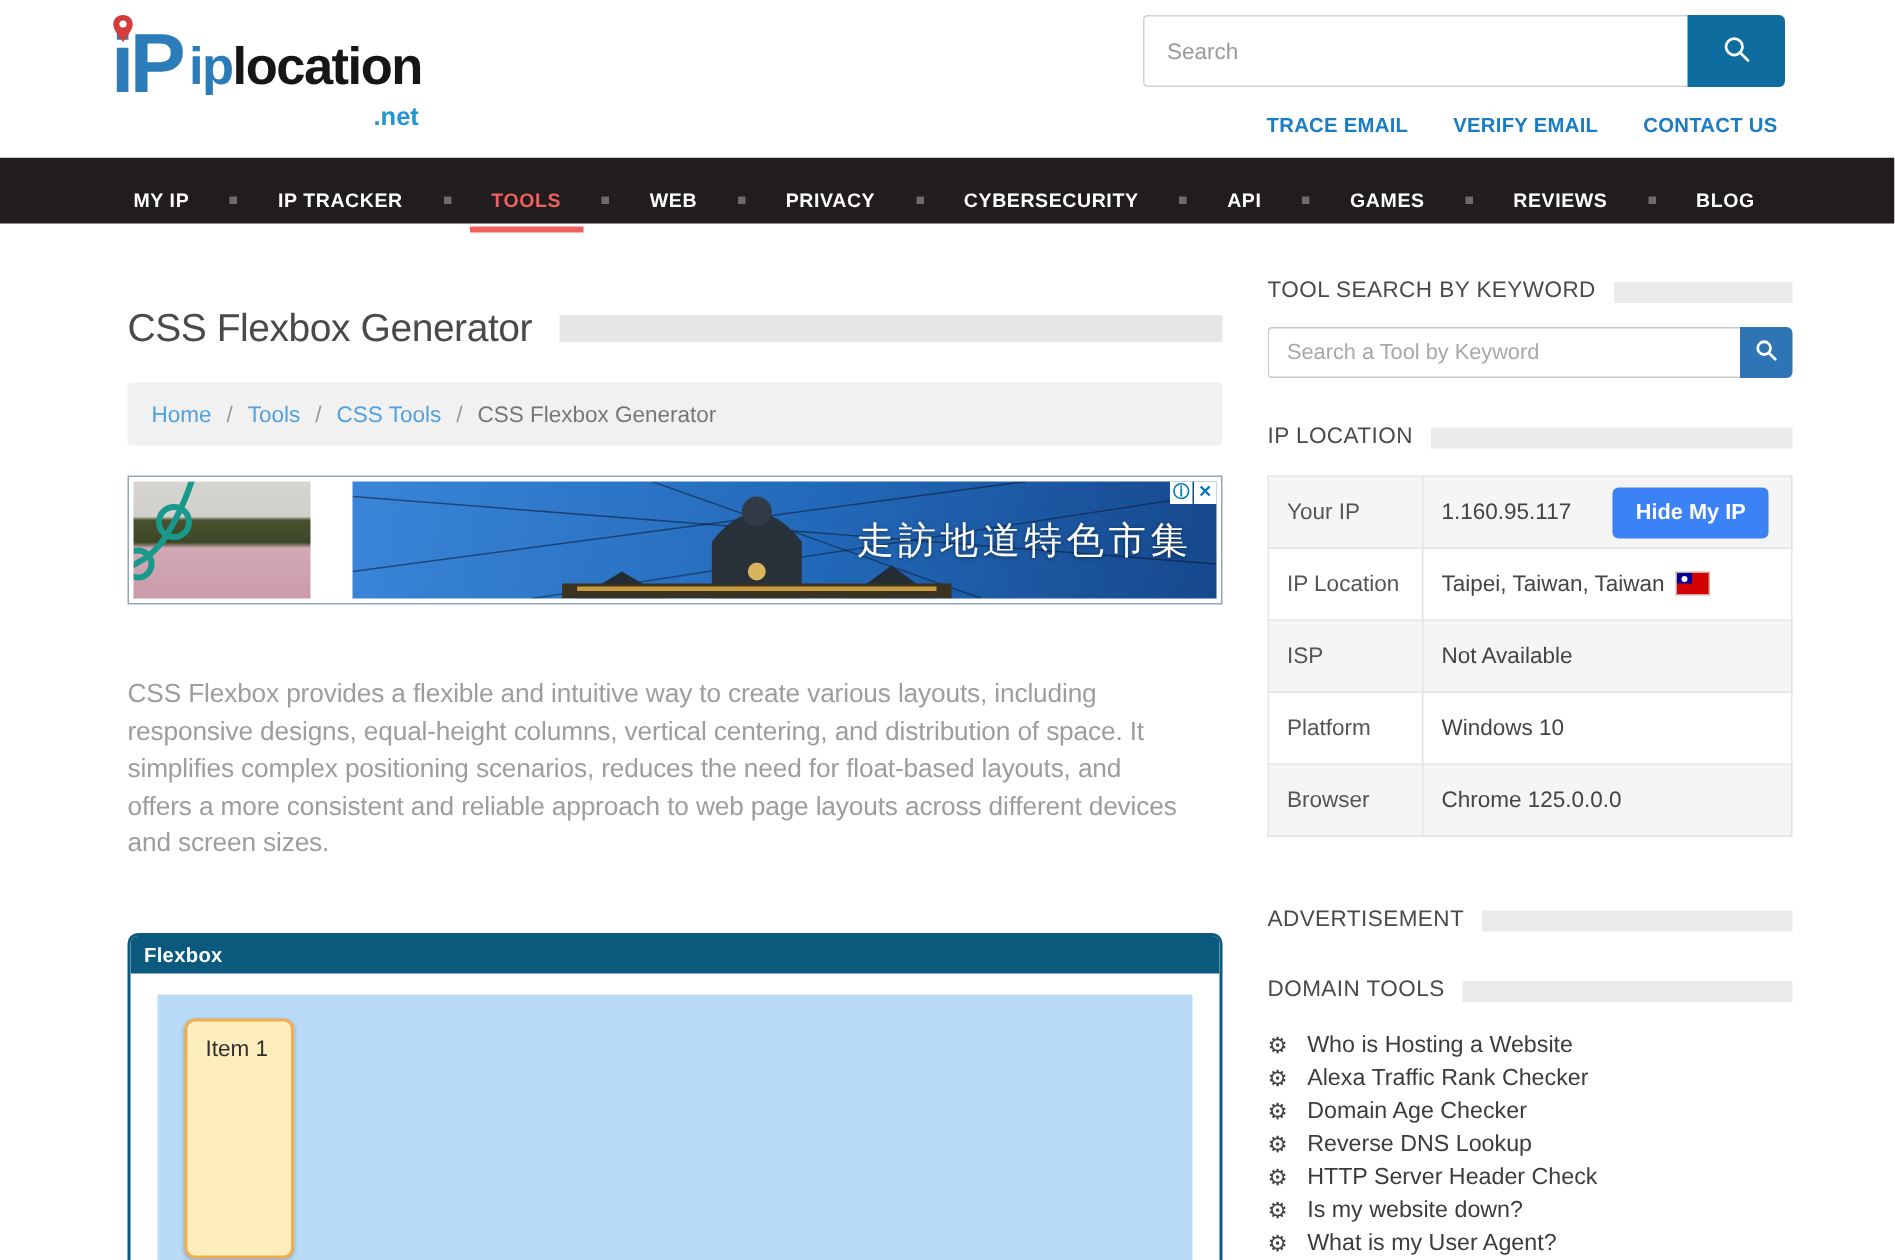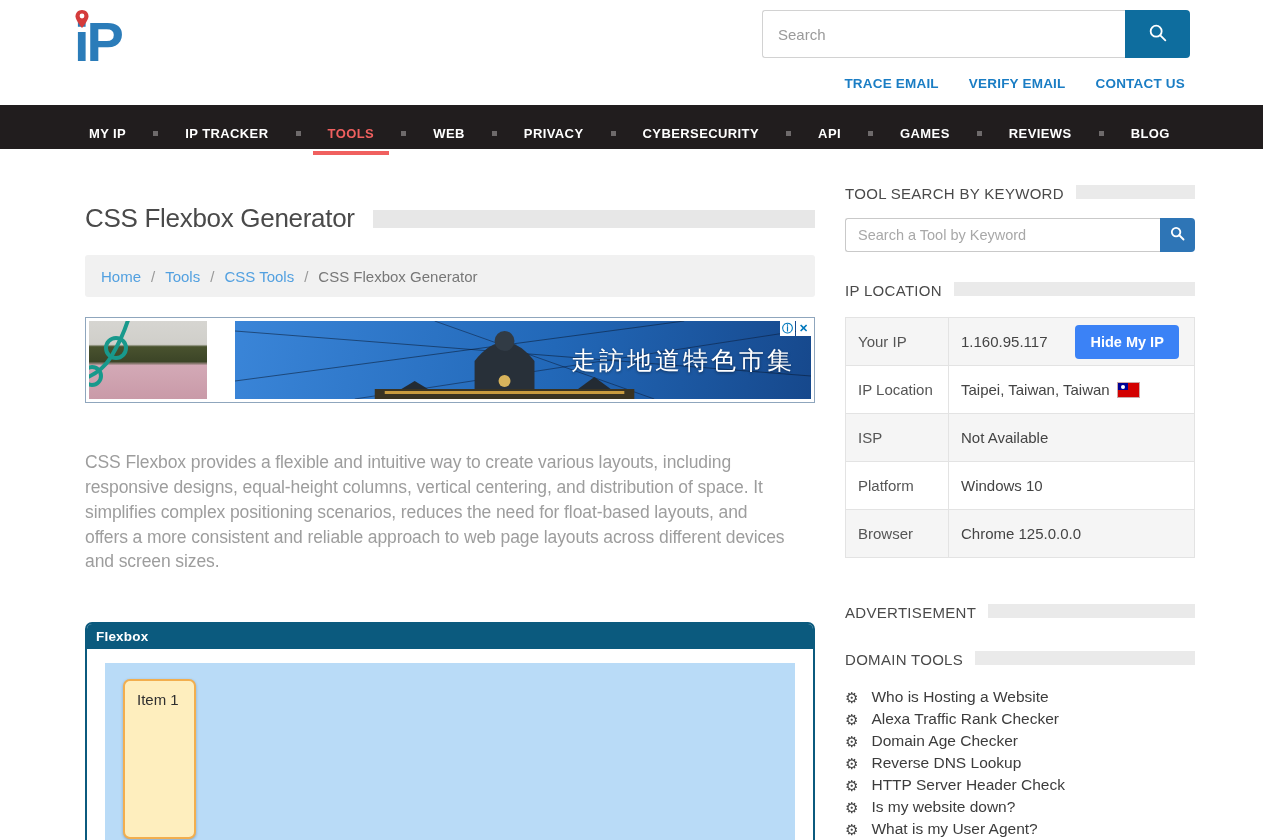--- a/index.html
+++ b/index.html
@@ -72,21 +72,21 @@
     background:#fff; overflow:hidden; }
   .preview-header { background:#0b5a7e; color:#fff; font-weight:700; font-size:13.5px;
     padding:5px 9px; letter-spacing:0.2px; }
   .preview-body { padding:14px 18px; }
   .flex-container { background:#b9dbf7; height:195px; padding:16px 0 0 18px; }
   .flex-item { width:73px; height:160px; background:#feeebe; border:2px solid #f2ae4e;
     border-radius:7px; box-shadow:0 1px 3px rgba(0,0,0,0.25); padding:10px 0 0 12px;
     font-size:15px; color:#2f2f2f; cursor:grab; }
 
   
-  .heading-row { display:flex; align-items:flex-start; }
+  .heading-row { display:flex; align-items:flex-end; }
   .h-text { font-size:15px; color:#4a4a4a; letter-spacing:0.3px; white-space:nowrap; }
   .h-bar { flex:1; height:14px; background:#eaeaea; margin-left:12px; }
   .mt-tool { margin-top:36px; } .mt-ip { margin-top:30px; }
   .mt-adv { margin-top:46px; } .mt-dom { margin-top:30px; }
 
   .side-search { display:flex; margin-top:16px; height:34px; }
   .side-search input { flex:1; border:1px solid #c9c9c9; border-right:none;
     border-radius:3px 0 0 3px; padding:0 12px; font-size:14.5px; color:#555; outline:none;
     font-family:"Liberation Sans",sans-serif; }
   .side-search input::placeholder { color:#a8a8a8; }
@@ -115,20 +115,24 @@
 <body>
 
 <header class="site-header">
   <div class="logo">
     <div class="logo-mark">
       <svg class="logo-pin" width="14" height="18" viewBox="0 0 14 18">
         <path d="M7 0C3.2 0 0.5 2.8 0.5 6.2 0.5 10.4 7 18 7 18s6.5-7.6 6.5-11.8C13.5 2.8 10.8 0 7 0z" fill="#d43b3b"></path>
         <circle cx="7" cy="6" r="2.4" fill="#fff"></circle>
       </svg>
       <span>iP</span>
+    </div>
+    <div class="logo-word">
+      <span class="lw-ip">ip</span><span class="lw-loc">location</span>
+      <span class="logo-net">.net</span>
     </div>
   </div>
 
   <div class="hdr-search">
     <input type="text" placeholder="Search" style="">
     <button>
       <svg width="22" height="22" viewBox="0 0 24 24">
         <circle cx="10" cy="10" r="6" fill="none" stroke="#fff" stroke-width="2"></circle>
         <line x1="14.5" y1="14.5" x2="20" y2="20" stroke="#fff" stroke-width="2" stroke-linecap="round"></line>
       </svg>

